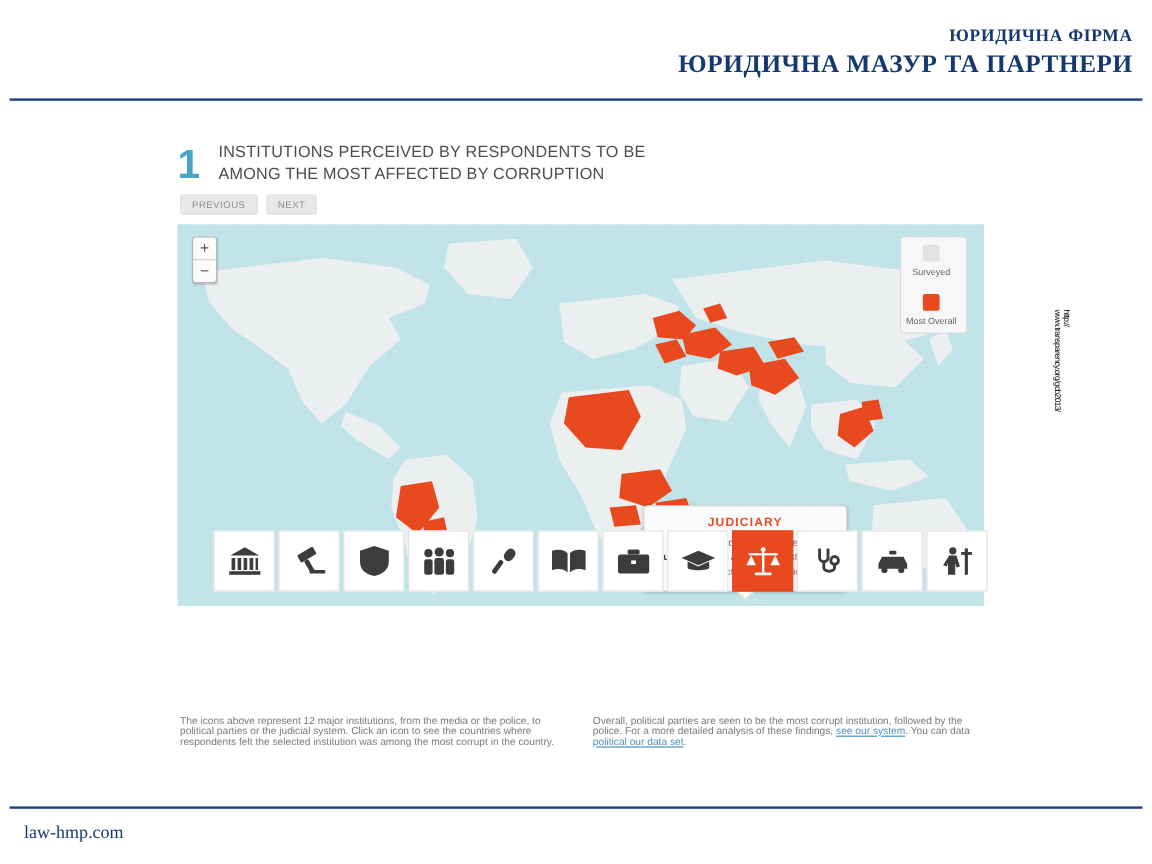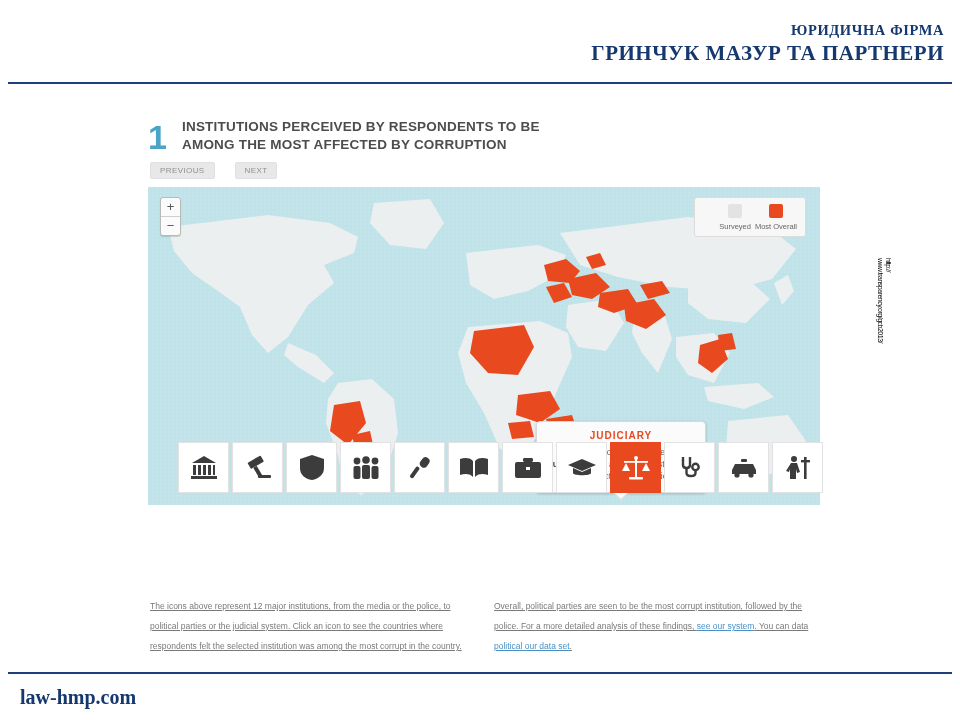--- a/index.html
+++ b/index.html
@@ -59,22 +59,22 @@
     width: 944px;
     height: 2px;
     background: #1f3f7a;
   }
   .footer-text {
     position: absolute;
     left: 20px;
     top: 686px;
     color: #15386f;
     font-family: "Liberation Serif", serif;
-    font-size: 20px;
-    font-weight: bold;
+    font-size: 15px;
+    font-weight: normal;
   }
 
   
   .widget {
     position: absolute;
     left: 148px;
     top: 118px;
     width: 672px;
     height: 530px;
   }
@@ -89,32 +89,32 @@
     font-size: 34px;
     font-weight: bold;
     line-height: 34px;
     width: 22px;
     text-align: left;
     margin-top: 2px;
   }
   .wtitle-text {
     color: #4d4d4d;
     font-size: 13.5px;
-    font-weight: bold;
+    font-weight: normal;
     letter-spacing: 0.2px;
     line-height: 18px;
     text-transform: uppercase;
     max-width: 400px;
   }
 
   .nav-row {
     margin-top: 8px;
     margin-left: 2px;
     display: flex;
-    gap: 20px;
+    gap: 7px;
   }
   .nav-btn {
     background: #e8e8e8;
     color: #8f8f8f;
     font-size: 8px;
     letter-spacing: 0.4px;
     padding: 3px 9px 3px 9px;
     border-radius: 2px;
     text-transform: uppercase;
     border: 1px solid #e0e0e0;
@@ -152,23 +152,24 @@
   }
   .zoom-btn.top { border-bottom: 1px solid #cfcfcf; }
 
   .legend {
     position: absolute;
     right: 14px;
     top: 10px;
     background: #f7f7f7;
     border: 1px solid #dcdcdc;
     border-radius: 3px;
-    padding: 6px 8px 5px 24px;
+    padding: 6px 8px 5px 4px;
     display: flex;
-    gap: 4px;
+    gap: 14px;
+    flex-direction: column;
   }
   .legend-item { text-align: center; }
   .legend-swatch {
     width: 14px; height: 14px;
     margin: 0 auto 4px auto;
     border-radius: 2px;
   }
   .legend-label {
     font-size: 7.5px;
     color: #666;
@@ -237,24 +238,23 @@
   .captions {
     position: absolute;
     left: 2px;
     top: 478px;
     width: 672px;
     display: flex;
     gap: 26px;
   }
   .caption-col {
     font-size: 8.5px;
-    line-height: 20px;
+    line-height: 9px;
     color: #7a7a7a;
     width: 318px;
-    text-decoration: underline;
   }
   .caption-col a { color: #4a90c4; text-decoration: underline; }
 
   
   .side-url {
     position: absolute;
     left: 876px;
     top: 258px;
     width: 16px;
     height: 230px;
@@ -268,21 +268,21 @@
     white-space: nowrap;
   }
   .side-url div { display: block; }
 </style>
 </head>
 <body>
 
 <div class="slide-header">
   <div class="firm-block">
     <div class="firm-line1">ЮРИДИЧНА ФІРМА</div>
-    <div class="firm-line2">ГРИНЧУК МАЗУР ТА ПАРТНЕРИ</div>
+    <div class="firm-line2">ЮРИДИЧНА МАЗУР ТА ПАРТНЕРИ</div>
   </div>
   <div class="header-rule"></div>
 </div>
 
 <div class="widget">
 
   <div class="wtitle-row">
     <div class="wtitle-num">1</div>
     <div class="wtitle-text">INSTITUTIONS PERCEIVED BY RESPONDENTS TO BE AMONG THE MOST AFFECTED BY CORRUPTION</div>
   </div>

